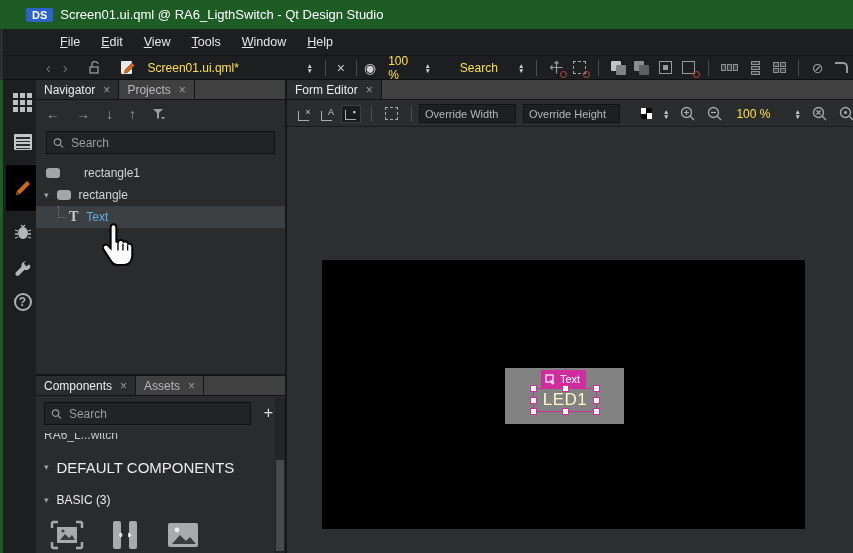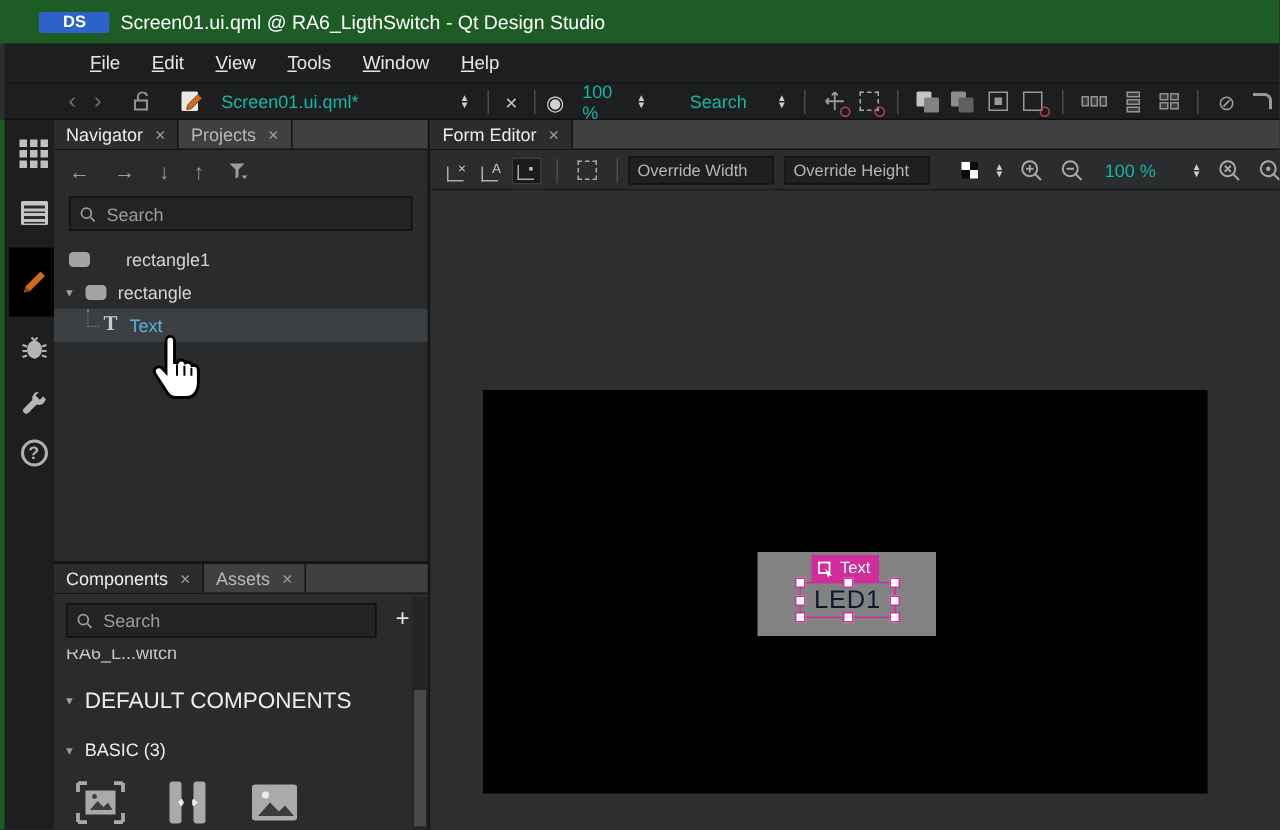--- a/index.html
+++ b/index.html
@@ -4,36 +4,36 @@
 <style>
   * { margin:0; padding:0; box-sizing:border-box; }
   html,body { width:853px; height:553px; overflow:hidden; background:#2c2e30;
     font-family:"Liberation Sans", sans-serif; -webkit-font-smoothing:antialiased; }
   #window { position:relative; width:853px; height:553px; background:#2c2e30; }
 
   
   #titlebar { position:absolute; left:0; top:0; width:853px; height:29px;
     background:var(--accent-green); display:flex; align-items:center; }
   .logo { margin-left:26px; background:var(--logo-blue); color:#fff; font-weight:bold;
-    font-size:11px; padding:1px 16px; border-radius:2px; letter-spacing:0; }
+    font-size:11px; padding:1px 6px; border-radius:2px; letter-spacing:0; }
   .wtitle { color:#fff; font-size:13px; margin-left:7px; }
 
   
   #menubar { position:absolute; left:3px; top:29px; width:850px; height:27px;
     background:#1c1e1f; display:flex; align-items:center; border-bottom:1px solid #141516;padding-left:44px; }
   .menu-item { display:inline-block; color:#e6e6e6; font-size:12.5px; padding:4px 8px; margin-left:5px; cursor:default; }
   .menu-item::first-letter { text-decoration:underline; }
 
   
   #maintoolbar { position:absolute; left:3px; top:56px; width:850px; height:24px;
     background:#1c1e1f; display:flex; align-items:center; border-bottom:1px solid #0e0f10; }
   .tb-gap { width:10px; }
   .chev { color:#6f7173; font-size:15px; line-height:1; padding:0 6px; }
   .sep { width:1px; height:16px; background:#4a4c4e; margin:0 7px; }
-  .tbtxt { color:#14b8a6; font-size:12px; }
+  .tbtxt { color:#fde047; font-size:12px; }
   .stepper { display:inline-flex; flex-direction:column; line-height:5px; font-size:6.5px;
     color:#cfcfcf; margin:0 5px; }
   .xclose { color:#c9c9c9; font-size:14px; padding:0 4px; }
   .runicon { color:#d0d0d0; font-size:14px; }
   .icbox { width:17px; height:15px; position:relative; display:flex; align-items:center;
     justify-content:center; margin:0 4px; }
   .cells-row { display:grid; grid-template-columns:repeat(3,5px); grid-gap:1px; }
   .cells-row i, .cells-col i, .cells-grid i { display:block; width:5px; height:7px;
     border:1px solid #8f9193; background:#3a3c3e; }
   .cells-col { display:grid; grid-template-rows:repeat(3,4px); grid-gap:1px; }
@@ -130,21 +130,21 @@
   #fe-canvas { position:absolute; left:0; top:47px; right:9px; bottom:0; background:#2c2e30; }
   #fe-scroll { position:absolute; right:0; top:47px; bottom:0; width:9px; background:#27292a; }
   #fe-scroll .thumb { position:absolute; left:1px; right:1px; top:0; bottom:0; background:#3f4143; }
   #black-canvas { position:absolute; left:35px; top:133px; width:483px; height:269px; background:#000; }
   #gray-rect { position:absolute; left:183px; top:108px; width:119px; height:56px; background:#828282; }
   #sel-tag { position:absolute; left:36px; top:2px; height:18px; background:var(--selection-magenta);
     display:flex; align-items:center; padding:0 6px 0 4px; }
   #sel-tag .tg { color:#fff; font-size:11px; margin-left:4px; }
   #sel-box { position:absolute; left:28px; top:20px; width:64px; height:24px;
     border:1px solid var(--selection-magenta); display:flex; align-items:center; justify-content:center; }
-  #sel-box .content { color:#0f172a; font-size:17px; letter-spacing:0.5px; }
+  #sel-box .content { color:#fef9c3; font-size:17px; letter-spacing:0.5px; }
   .handle { position:absolute; width:7px; height:7px; background:#fff;
     border:1.5px solid var(--selection-magenta); }
   svg { display:block; }
 
   
   #cursor { position:absolute; left:100px; top:222px; z-index:50; }
 </style>
 </head>
 <body>
 

